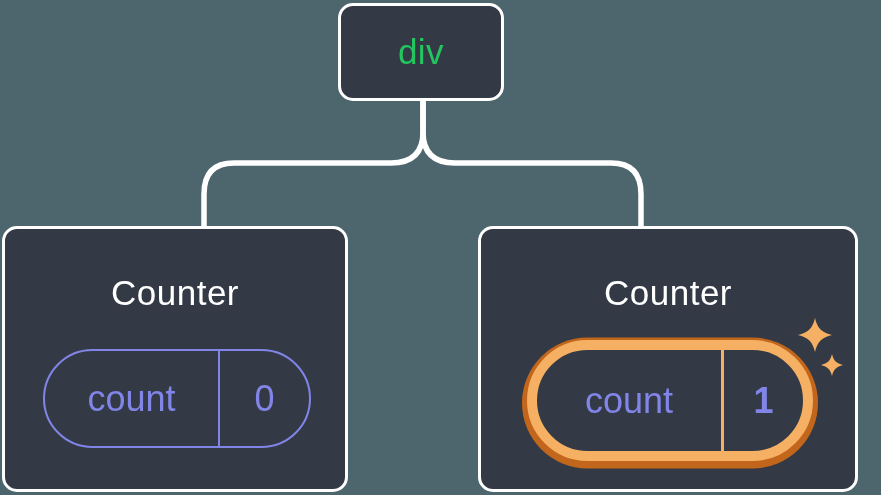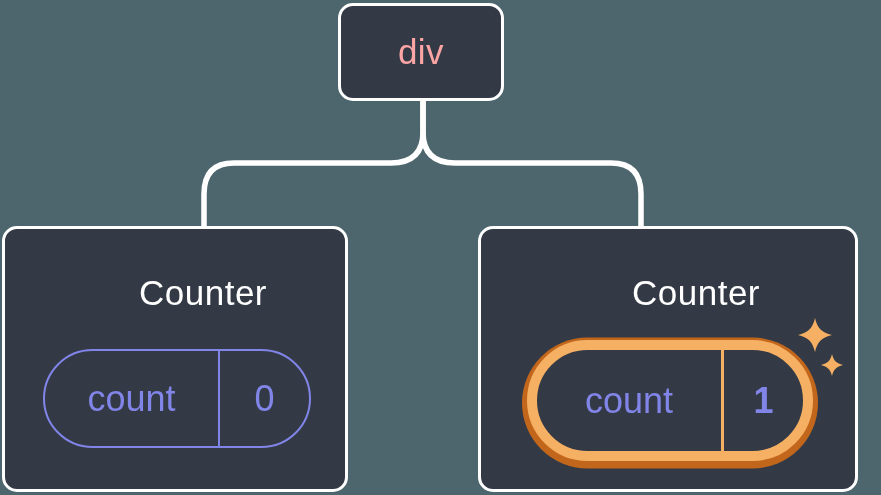--- a/index.html
+++ b/index.html
@@ -14,30 +14,30 @@
     position:absolute;
     background:#333a46;
     border:3.5px solid #ffffff;
     border-radius:15px;
     box-sizing:border-box;
   }
   .root-node {
     left:338px; top:3px;
     width:166px; height:98px;
     display:flex; align-items:center; justify-content:center;
-    color:#fca5a5; font-size:35px; letter-spacing:0.5px;
+    color:#22c55e; font-size:35px; letter-spacing:0.5px;
   }
   .connector-svg { position:absolute; left:0; top:0; pointer-events:none; }
   .counter-card { }
   .card-left  { left:2px;   top:226px; width:346px; height:266px; }
   .card-right { left:478px; top:226px; width:380px; height:266px; }
   .counter-title {
     position:absolute; left:0; top:44px; width:100%;
     text-align:center;
-    color:#ffffff; font-size:35px; letter-spacing:0.5px;margin-left:28px;
+    color:#ffffff; font-size:35px; letter-spacing:0.5px;
   }
   .state-pill {
     position:absolute;
     display:flex; align-items:stretch;
     box-sizing:border-box;
     border-radius:60px;
   }
   .pill-plain {
     left:38px; top:120px;
     width:268px; height:99px;

